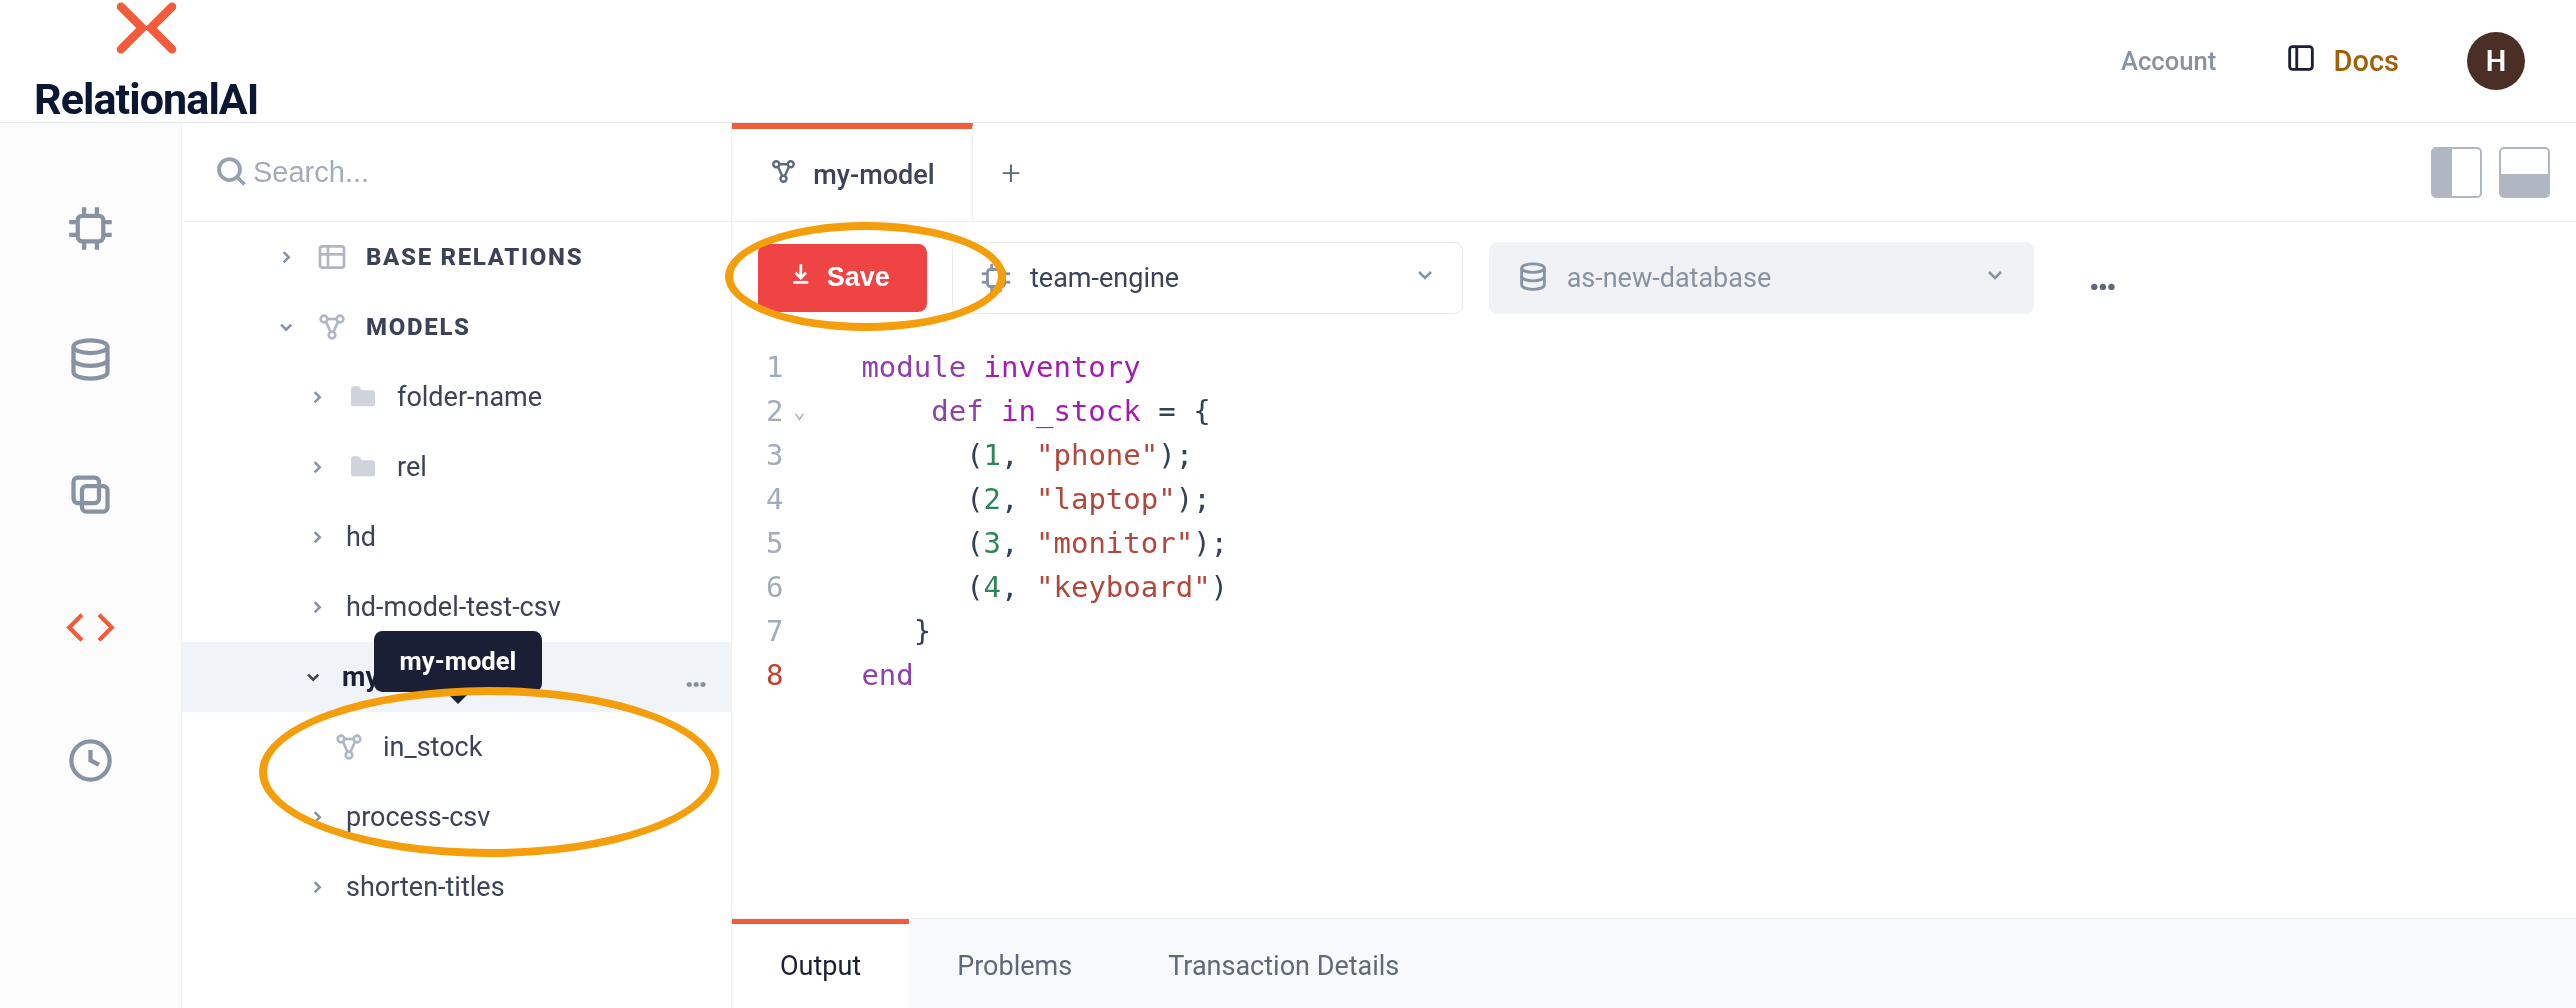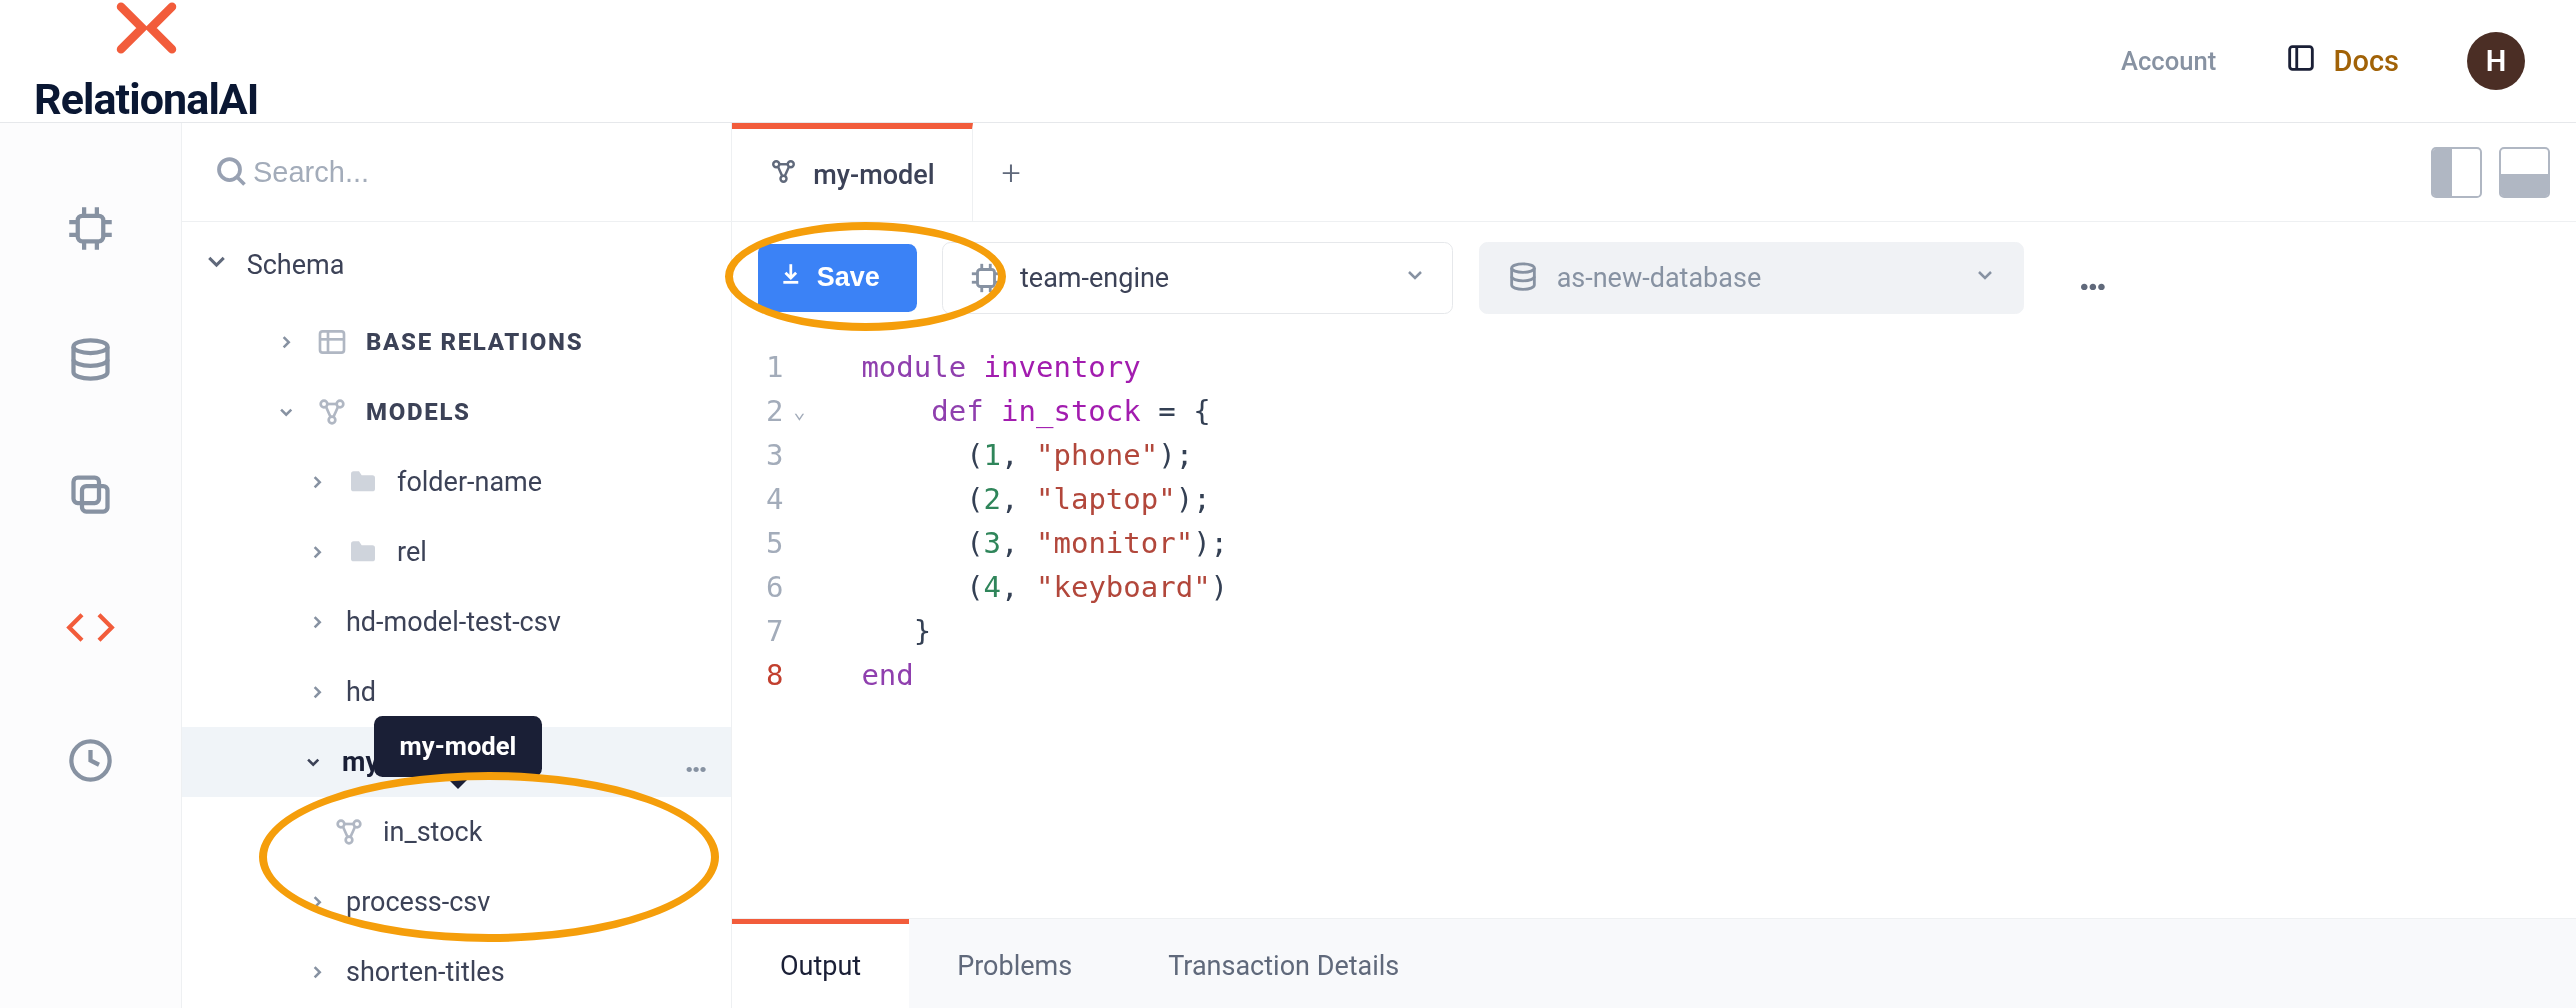--- a/index.html
+++ b/index.html
@@ -54,21 +54,21 @@
   .tab { display:flex; align-items:center; gap:15.3px; padding:0 37px; font-size:27px; color:#3c4257; border-top:6.8px solid transparent; border-right:1.7px solid #eef0f2; }
   .tab.active { border-top-color:#f25c3b; background:#fff; font-weight:500;}
   .tab svg { width:29px; height:29px; }
   .tabs-add { width:77px; display:flex; align-items:center; justify-content:center; color:#60697b; font-size:34px; font-weight:300; }
   .tabs-right { margin-left:auto; display:flex; align-items:center; gap:17px; padding-right:25.6px; }
   .panel-toggle { width:51px; height:51px; border:2.6px solid #b0b7c3; border-radius:5.1px; display:flex; }
   .panel-toggle.left::before { content:""; width:40%; background:#b0b7c3; border-top-left-radius:2.6px; border-bottom-left-radius:2.6px; }
   .panel-toggle.bottom { flex-direction:column; }
   .panel-toggle.bottom::after { content:""; height:45%; background:#b0b7c3; margin-top:auto; border-bottom-left-radius:2.6px; border-bottom-right-radius:2.6px;}
   .toolbar { height:111px; display:flex; align-items:center; gap:25.6px; padding:0 31px 0 25.6px; }
-  .save-btn { height:68px; background:#3b82f6; color:#fff; border:none; border-radius:8.5px; padding:0 37px 0 20px; font-size:27px; font-weight:600; display:flex; align-items:center; gap:13.6px; cursor:pointer; }
+  .save-btn { height:68px; background:#ef4444; color:#fff; border:none; border-radius:8.5px; padding:0 37px 0 30px; font-size:27px; font-weight:600; display:flex; align-items:center; gap:13.6px; cursor:pointer; }
   .save-btn svg { width:25.6px; height:25.6px; stroke:#fff; fill:none; stroke-width:2.6;}
   .select { height:72px; border:1.7px solid #e6e8eb; border-radius:8.5px; background:#fff; display:flex; align-items:center; gap:17px; padding:0 25.6px; font-size:27px; color:#3c4257; min-width:511px; }
   .select .sicon { color:#8792a2; display:flex; }
   .select .sicon svg { width:34px; height:34px; }
   .select .arrow { margin-left:auto; }
   .select.muted { background:#f0f2f5; border-color:#f0f2f5; color:#8792a2; }
   .toolbar-more { margin-left:29px; font-size:36px; letter-spacing:5.1px; color:#60697b; font-weight:900; line-height:1;}
   .code-block { flex:1; padding:12px 0 0 0; font-family: "SF Mono", ui-monospace, Menlo, Consolas, monospace; font-size:29px; line-height:44px; overflow:hidden; position:relative;}
   .code-line { display:flex; }
   .gutter { width:77px; text-align:right; padding-right:25.6px; color:#a3acba; flex:none; user-select:none; position:relative;}
@@ -165,28 +165,20 @@
   <div class="schema-panel">
     <div class="search-bar">
       <span>
         <svg viewBox="0 0 24 24">
             <circle cx="11" cy="11" r="7"></circle>
             <line x1="21" y1="21" x2="16" y2="16"></line>
           </svg>
       </span>
       <input class="search-input" placeholder="Search..." style="">
     </div>
-    <div class="schema-head">
-      <span>
-        <svg viewBox="0 0 24 24" fill="none" stroke="#60697b" stroke-width="2.5">
-            <polyline points="6 9 12 15 18 9"></polyline>
-          </svg>
-      </span>
-      <span>Schema</span>
-    </div>
 
     <div class="tree" style="position:relative;">
 
       <div class="tree-row group tree-lvl2">
         <span class="chev">
             <svg viewBox="0 0 24 24">
               <polyline points="9 6 15 12 9 18"></polyline>
             </svg>
           </span>
         <span class="ficon">
@@ -243,29 +235,29 @@
             </svg>
           </span>
         <span class="label">rel</span>
       </div>
       <div class="tree-row tree-lvl3">
         <span class="chev">
             <svg viewBox="0 0 24 24">
               <polyline points="9 6 15 12 9 18"></polyline>
             </svg>
           </span>
+        <span class="label">hd</span>
+      </div>
+      <div class="tree-row tree-lvl3">
+        <span class="chev">
+            <svg viewBox="0 0 24 24">
+              <polyline points="9 6 15 12 9 18"></polyline>
+            </svg>
+          </span>
         <span class="label">hd-model-test-csv</span>
-      </div>
-      <div class="tree-row tree-lvl3">
-        <span class="chev">
-            <svg viewBox="0 0 24 24">
-              <polyline points="9 6 15 12 9 18"></polyline>
-            </svg>
-          </span>
-        <span class="label">hd</span>
       </div>
       <div class="tree-row tree-lvl3 selected">
         <span class="chev" style="color:#3c4257;">
             <svg viewBox="0 0 24 24">
               <polyline points="6 9 12 15 18 9"></polyline>
             </svg>
           </span>
         <span class="label">my-model</span>
         <span class="cursor-hand" style="position:static; margin-left:17px;">☝️</span>
         <span style="visibility:hidden">x</span>

